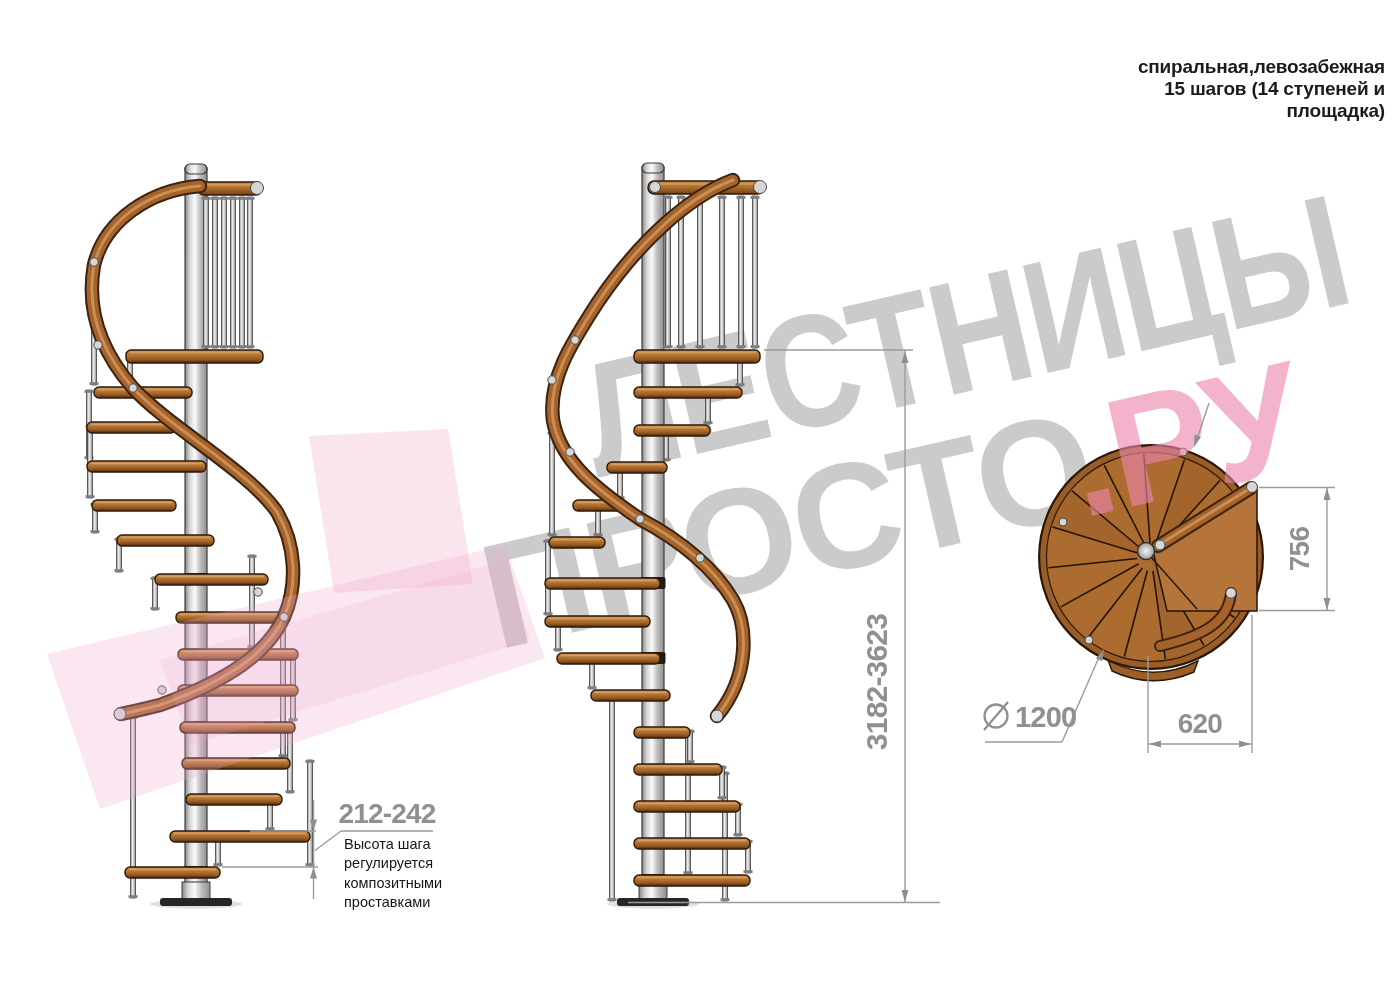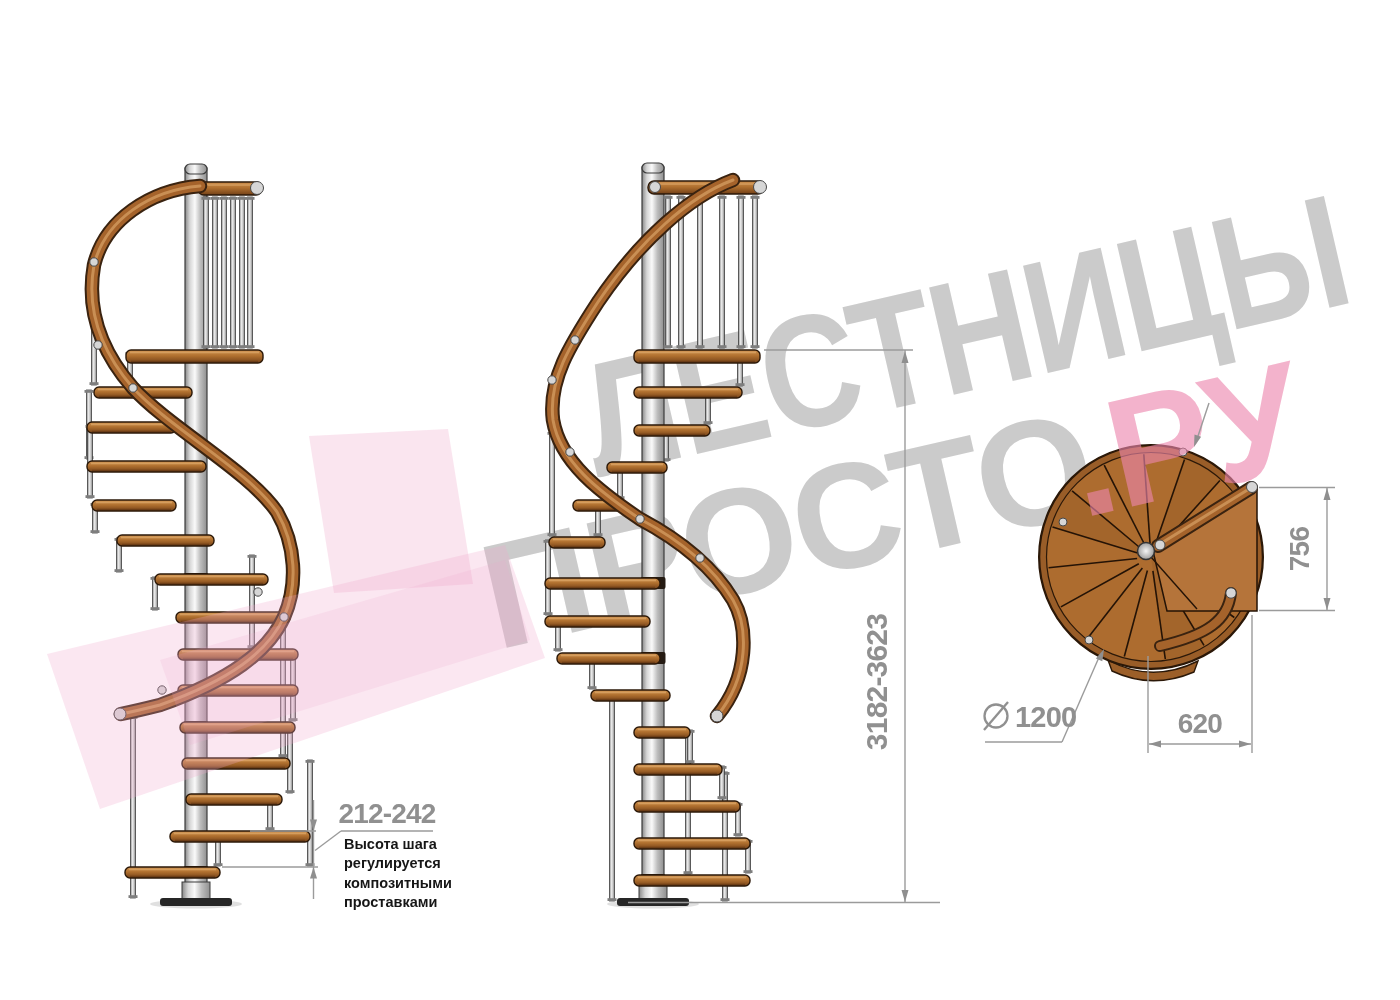--- a/index.html
+++ b/index.html
@@ -406,18 +406,21 @@
 
     <text class="dimtxt" x="1200" y="733" text-anchor="middle" font-size="28" fill="#909090">620</text>
 
     <g>
       <circle cx="996" cy="716" r="11.5" fill="none" stroke="#909090" stroke-width="2.3"></circle>
       <line x1="984" y1="730" x2="1008" y2="702" stroke="#909090" stroke-width="2.3"></line>
     </g>
     <text class="dimtxt" x="1015" y="727" text-anchor="start" font-size="29" fill="#909090">1200</text>
   </svg>
 
-  <div class="stepnote" style="color: rgb(22, 22, 22); font-weight: bold;">Высота шага
+  <div class="stepnote" style="color: rgb(22, 22, 22);">Высота шага
 регулируется
 композитными
 проставками</div>
 
+  <div class="title" style="color: rgb(27, 27, 27);">спиральная,левозабежная
+15 шагов (14 ступеней и
+площадка)</div>
 </div>
 
 </body></html>

